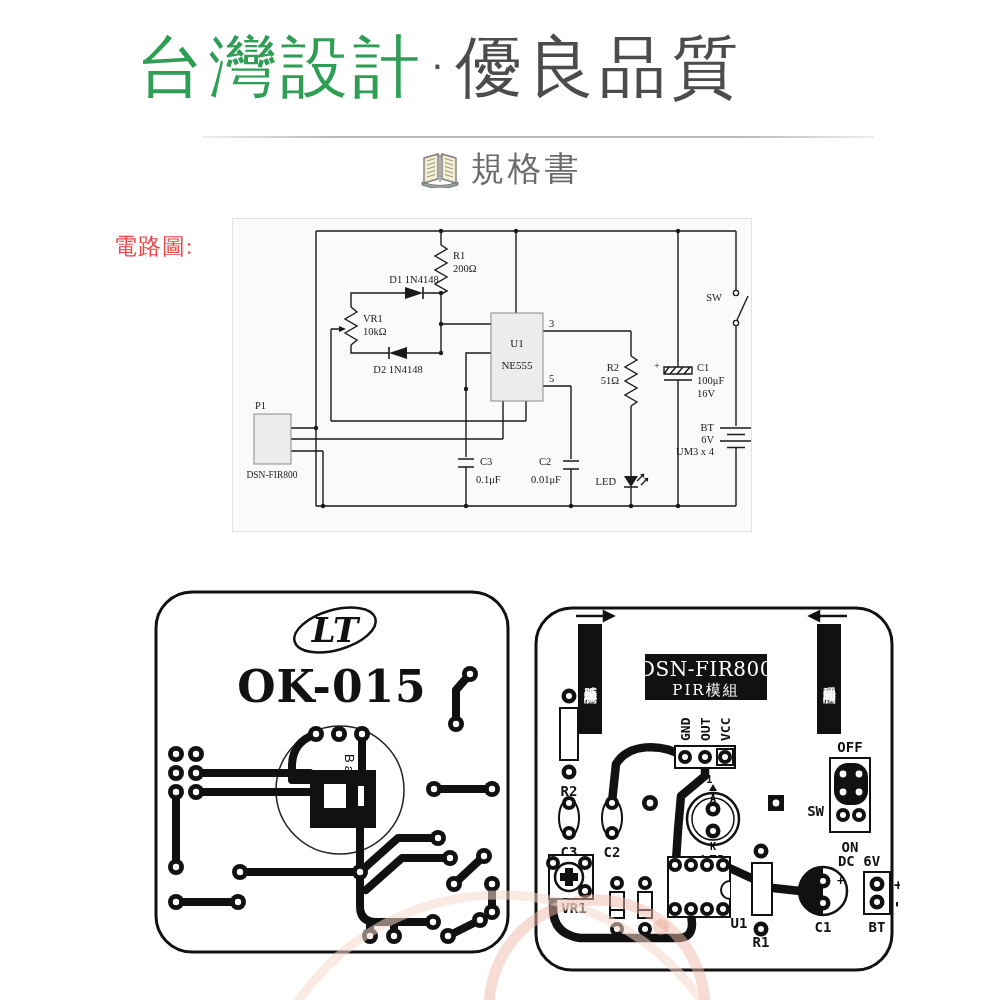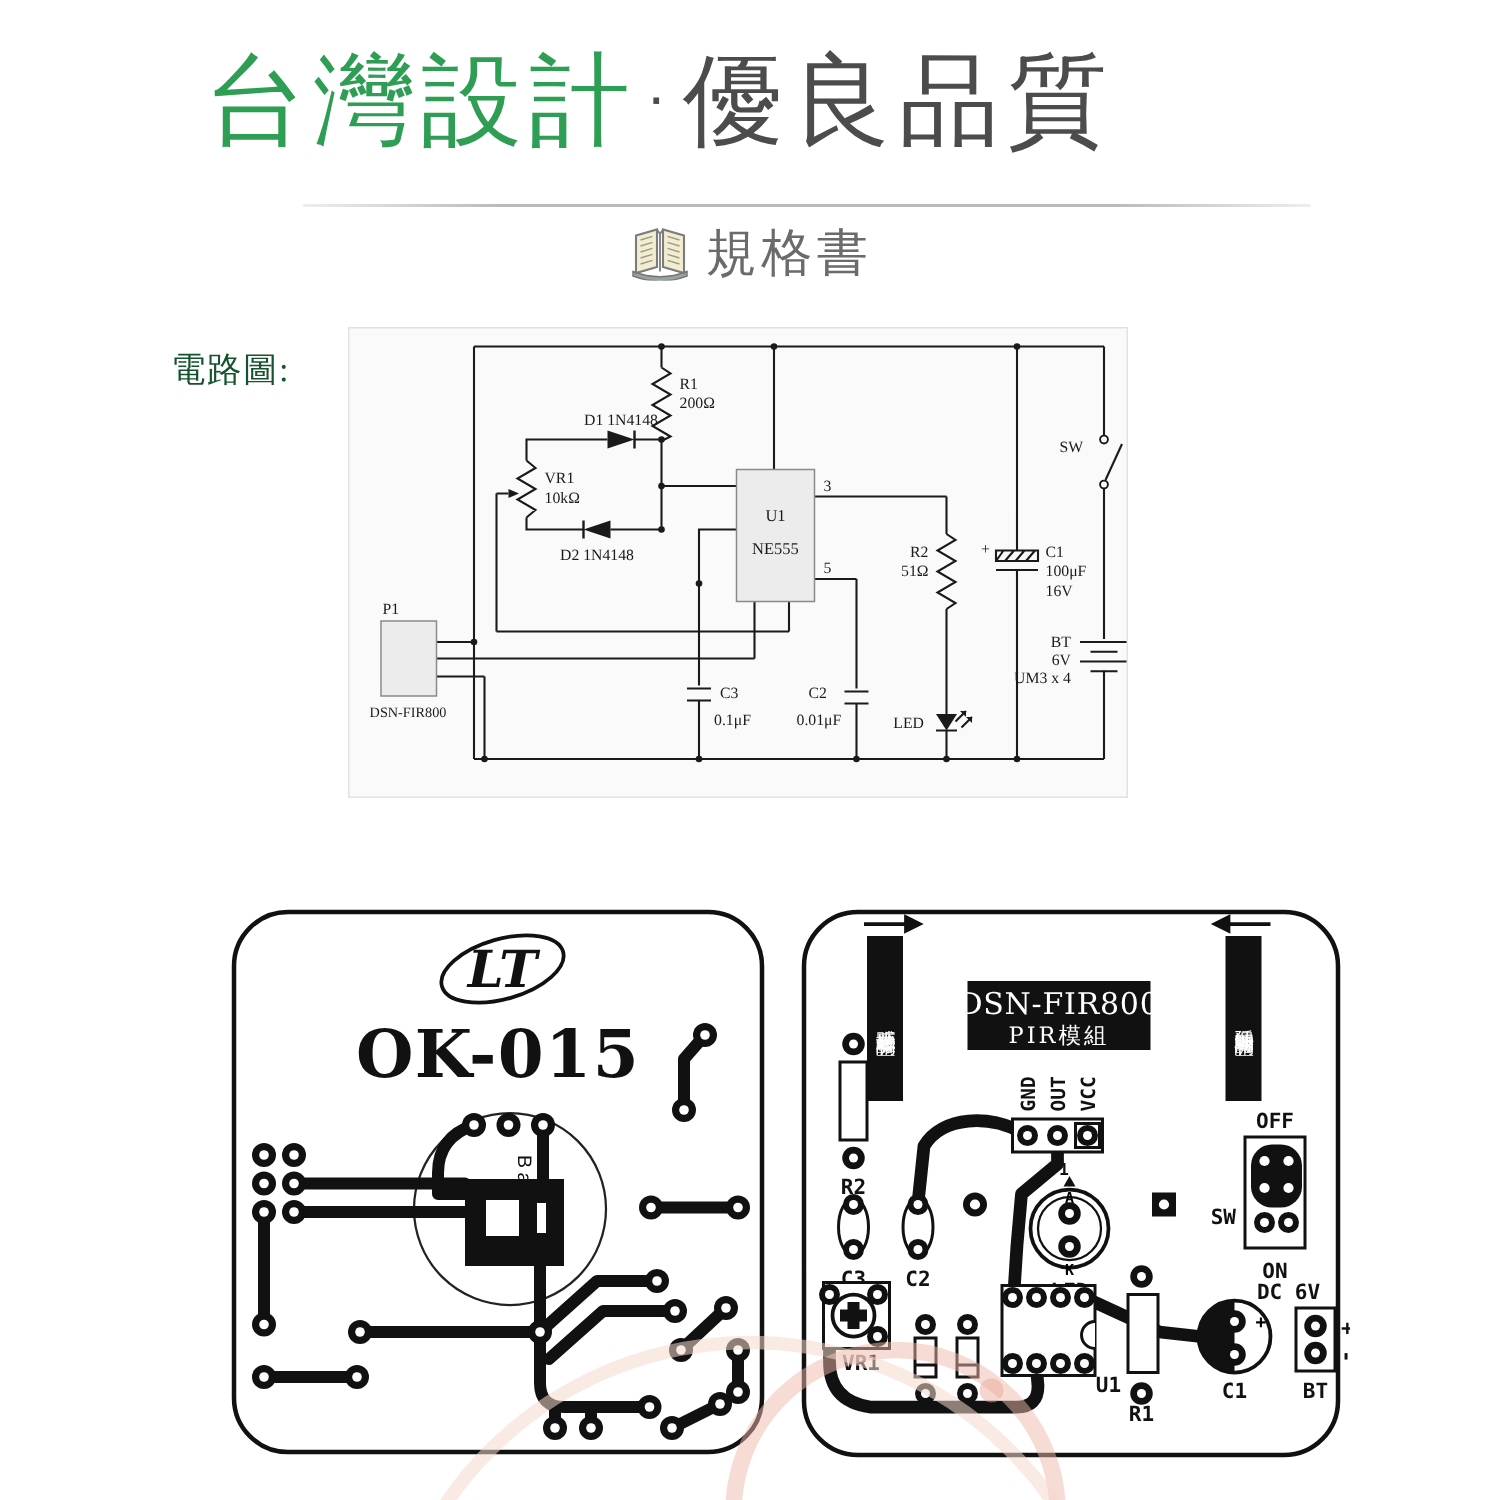--- a/index.html
+++ b/index.html
@@ -10,29 +10,29 @@
          font-size:67px;letter-spacing:5px;font-weight:500;white-space:nowrap;}
   .title .green{color:#2f9e55;}
   .title .gray{color:#4c4c4c;}
   .title .dot{color:#4c4c4c;font-size:40px;vertical-align:12px;padding:0 6px;}
   .divider{position:absolute;top:136px;left:202px;width:672px;height:2px;
            background:linear-gradient(90deg,#eee, #b9b9b9 20%, #b9b9b9 80%, #eee);}
   .spec-header{position:absolute;top:146px;left:0;width:1000px;display:flex;
                align-items:flex-end;justify-content:center;gap:10px;}
   .spec-header .txt{font-size:34px;color:#6b6b6b;letter-spacing:3px;}
   
-  .seclabel{position:absolute;font-family:"Liberation Serif",serif;color:#14532d;}
+  .seclabel{position:absolute;font-family:"Liberation Serif",serif;color:#ef4444;}
   #lbl-circuit{top:231px;left:114px;font-size:23px;letter-spacing:1px;}
   #lbl-pcb{top:545px;left:118px;font-size:21px;}
   #lbl-layout{top:545px;left:556px;font-size:21px;}
   
   #schematic-panel{position:absolute;top:218px;left:232px;width:518px;height:312px;
                    background:#fafafa;border:1px solid #e2e2e2;}
   
-  #pcb-bottom-panel{position:absolute;top:600px;left:148px;width:368px;height:376px;}
+  #pcb-bottom-panel{position:absolute;top:584px;left:148px;width:368px;height:376px;}
   #pcb-layout-panel{position:absolute;top:600px;left:528px;width:372px;height:378px;}
   
   .vstrip{position:absolute;width:24px;height:110px;background:#111;color:#fff;
           writing-mode:vertical-rl;text-orientation:upright;font-size:13px;
           letter-spacing:1px;display:flex;align-items:center;justify-content:center;
           font-family:"Liberation Serif",serif;z-index:3;}
   #strip-left{left:578px;top:624px;}
   #strip-right{left:817px;top:624px;}
   #watermark{position:absolute;left:0;top:0;z-index:6;pointer-events:none;}
   svg text{user-select:none;}

